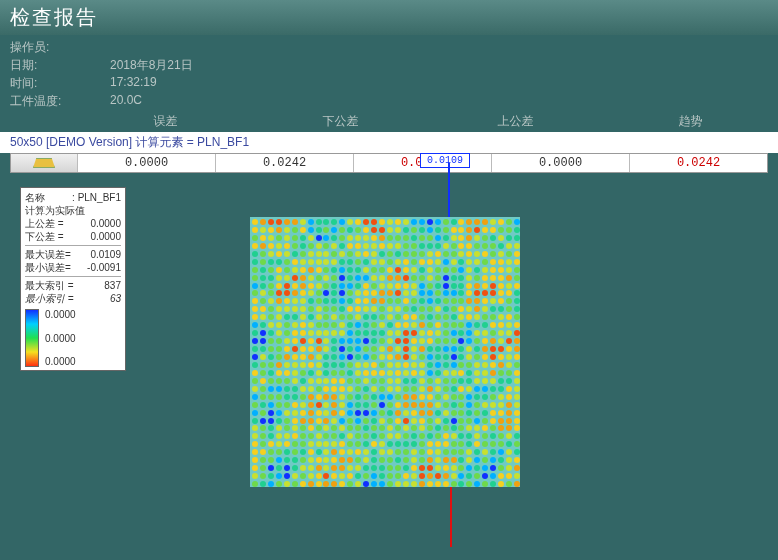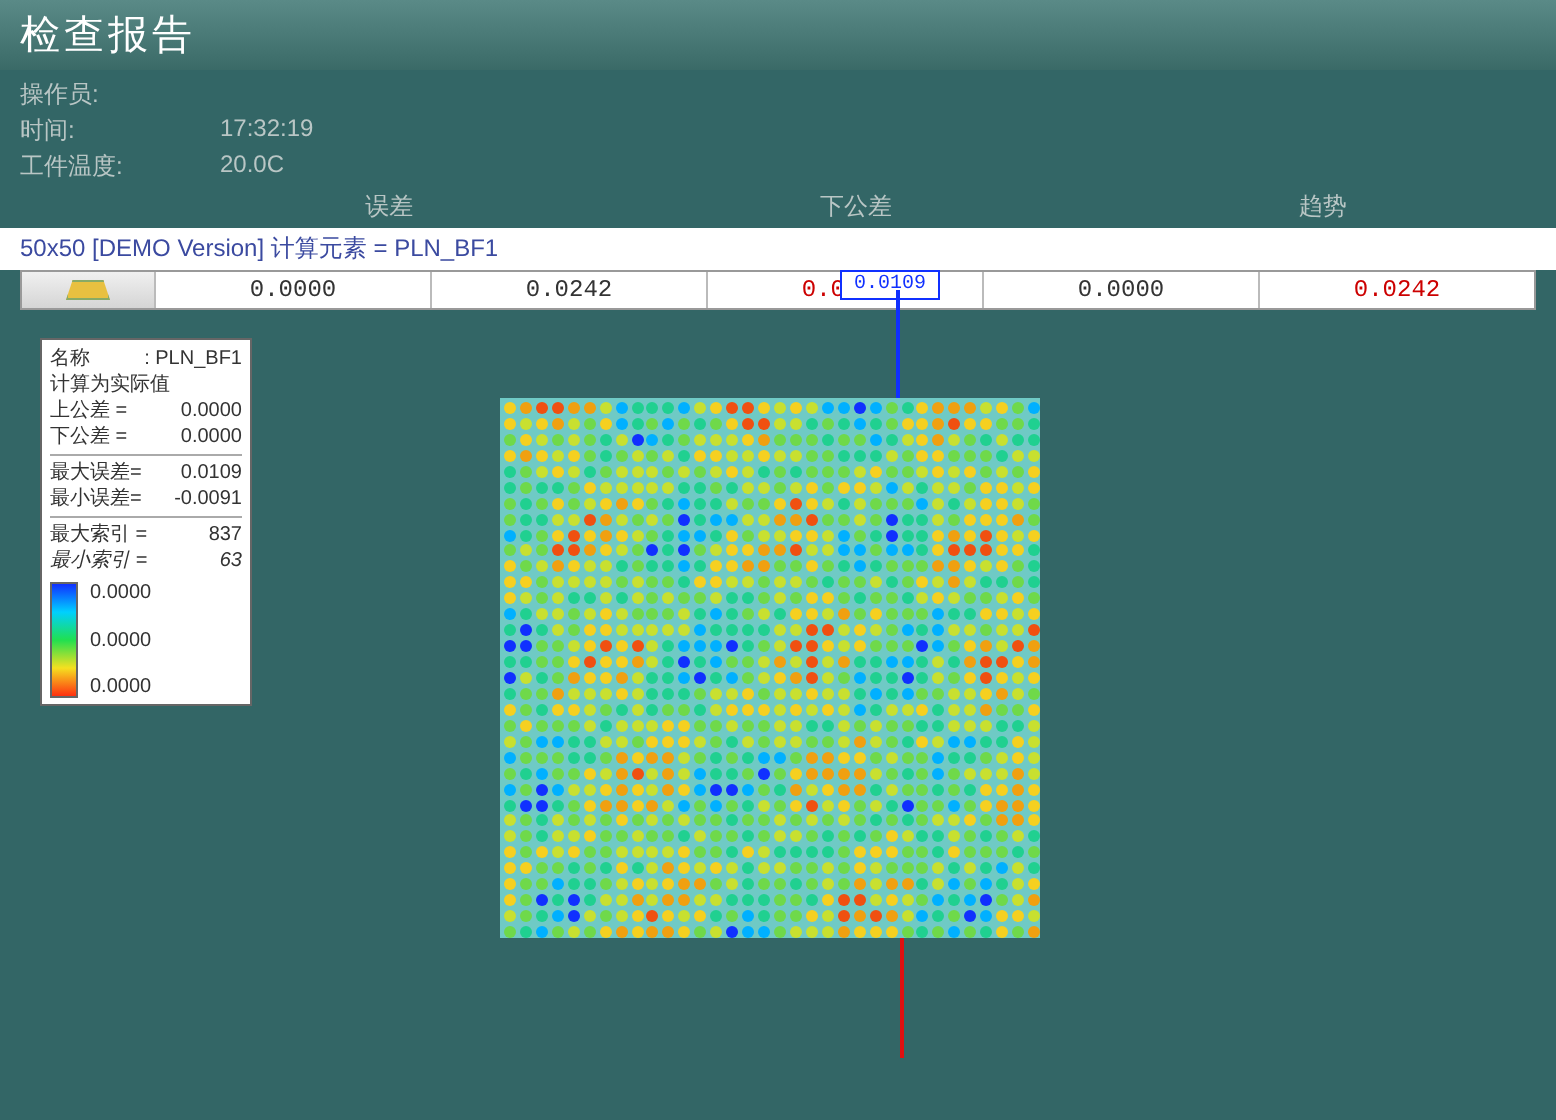--- a/index.html
+++ b/index.html
@@ -163,35 +163,40 @@
 <body>
 
 <div class="title-bar">
   <span>检查报告</span>
 </div>
 
 <div class="info-block">
   <div class="info-row">
     <span class="info-label">操作员:</span>
     <span></span>
+  </div>
+  <div class="info-row">
+    <span class="info-label">日期:</span>
+    <span>2018年8月21日</span>
   </div>
   <div class="info-row">
     <span class="info-label">时间:</span>
     <span>17:32:19</span>
   </div>
   <div class="info-row">
     <span class="info-label">工件温度:</span>
     <span>20.0C</span>
   </div>
 </div>
 
 <div class="column-header">
   <div class="ch-icon"></div>
   <div class="ch-col">误差</div>
   <div class="ch-col">下公差</div>
+  <div class="ch-col">上公差</div>
   <div class="ch-col">趋势</div>
 </div>
 
 <div class="subheader">
   <span>50x50   [DEMO Version]  计算元素 =  PLN_BF1</span>
 </div>
 
 <div class="data-row">
   <div class="icon-cell">
     <div class="trap-icon"></div>

